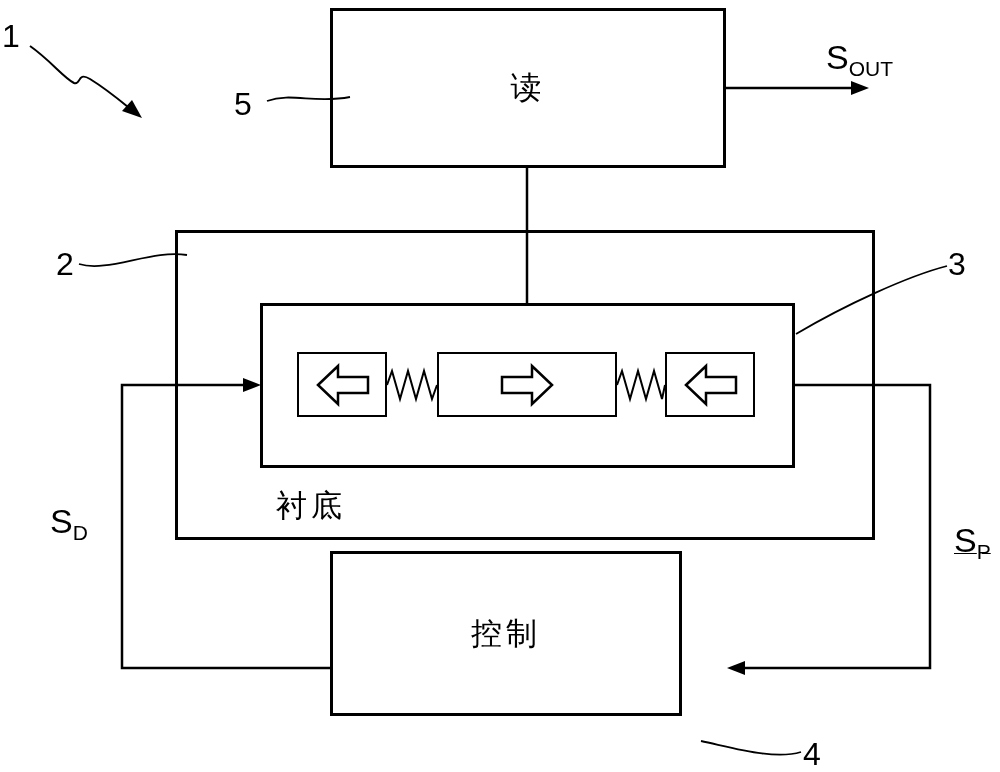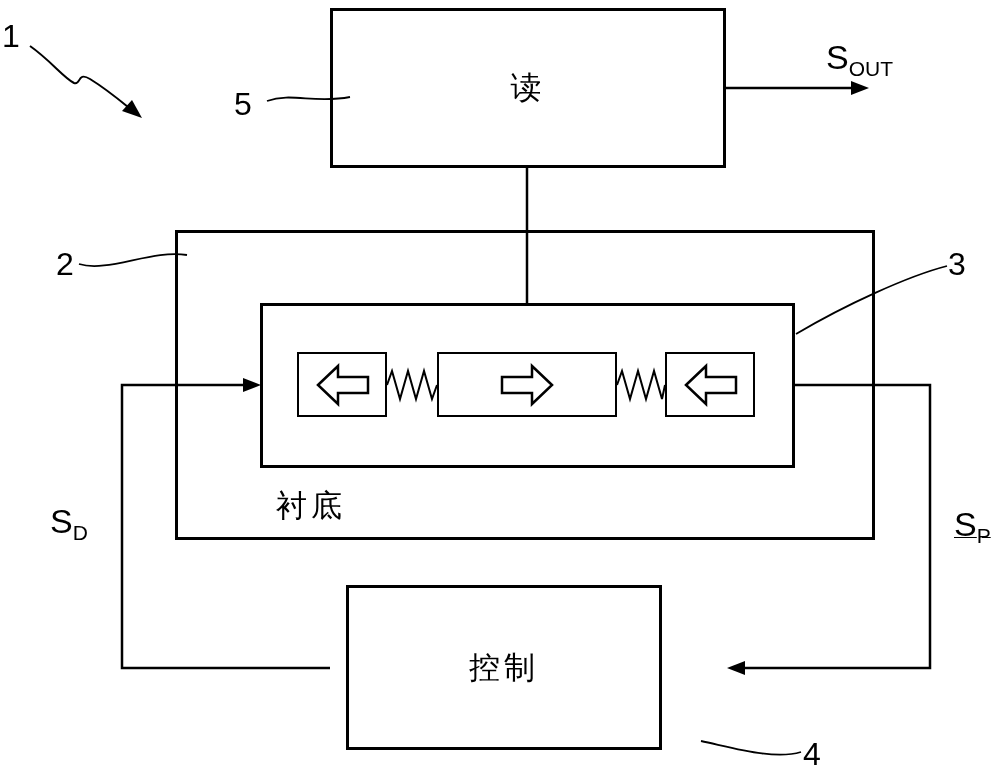--- a/index.html
+++ b/index.html
@@ -82,37 +82,37 @@
   </div>
 
   <div class="box" style="left:175px;top:230px;width:700px;height:310px;"></div>
 
   <div class="box" style="left:260px;top:303px;width:535px;height:165px;"></div>
 
   <div class="mass" style="left:297px;top:352px;width:90px;height:65px;"></div>
   <div class="mass" style="left:437px;top:352px;width:180px;height:65px;"></div>
   <div class="mass" style="left:665px;top:352px;width:90px;height:65px;"></div>
 
-  <div class="box" style="left:330px;top:585px;width:316px;height:165px;margin-left:16px;">
+  <div class="box" style="left:330px;top:551px;width:352px;height:165px;">
     <span class="cjk">控制</span>
   </div>
 
   <div class="freetext cjk" style="left:276px;top:492px;font-family:Liberation Mono, monospace;">衬底</div>
 
   <div class="reflabel" style="left:2px;top:20px;">1</div>
   <div class="reflabel" style="left:56px;top:248px;">2</div>
   <div class="reflabel" style="left:948px;top:248px;">3</div>
   <div class="reflabel" style="left:803px;top:738px;">4</div>
   <div class="reflabel" style="left:234px;top:88px;">5</div>
 
   <div class="sig" style="left:826px;top:40px;text-align:right;">
     <span class="sig-base">S</span><span class="sig-sub">OUT</span>
   </div>
 
   <div class="sig" style="left:50px;top:504px;">
     <span class="sig-base">S</span><span class="sig-sub">D</span>
   </div>
 
-  <div class="sig" style="left:954px;top:507px;text-decoration:underline;">
+  <div class="sig" style="left:954px;top:523px;text-decoration:underline;">
     <span class="sig-base">S</span><span class="sig-sub">P</span>
   </div>
 
 </div>
 
 </body></html>

